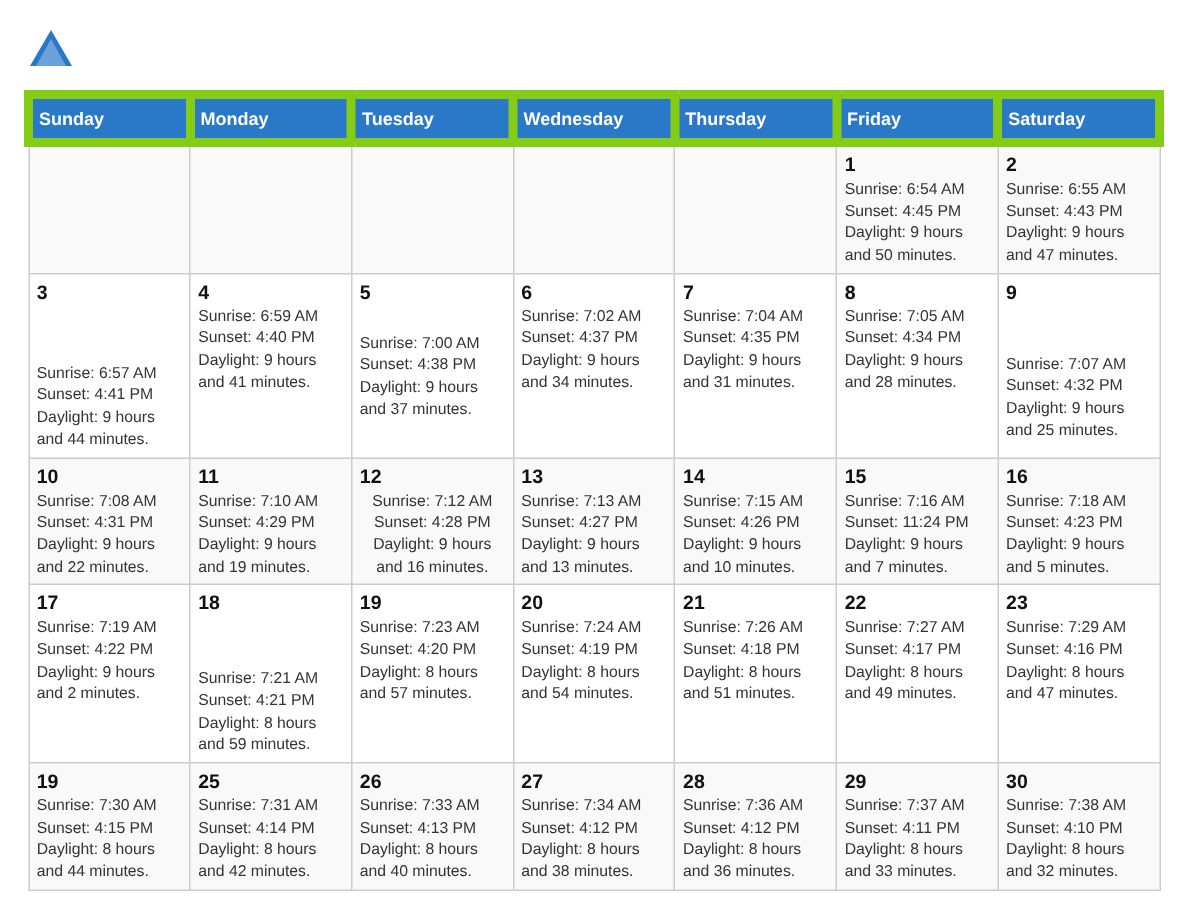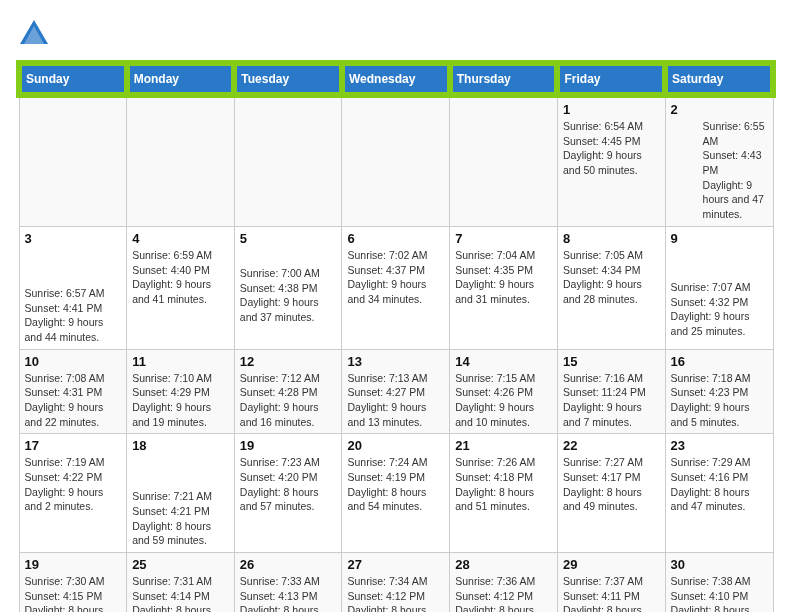--- a/index.html
+++ b/index.html
@@ -127,21 +127,21 @@
         <td class="empty-cell"></td>
         <td class="empty-cell"></td>
         <td>
           <div class="day-number">1</div>
           <div class="day-info" style="white-space: pre-line;">Sunrise: 6:54 AM
 Sunset: 4:45 PM
 Daylight: 9 hours and 50 minutes.</div>
         </td>
         <td>
           <div class="day-number">2</div>
-          <div class="day-info" style="white-space: pre-line; margin-left: 32px;">Sunrise: 6:55 AM
+          <div class="day-info" style="white-space: pre-line;">Sunrise: 6:55 AM
 Sunset: 4:43 PM
 Daylight: 9 hours and 47 minutes.</div>
         </td>
       </tr>
       <tr>
         <td>
           <div class="day-number">3</div>
           <div class="day-info" style="white-space: pre-line; margin-top: 40px;">Sunrise: 6:57 AM
 Sunset: 4:41 PM
 Daylight: 9 hours and 44 minutes.</div>
@@ -191,21 +191,21 @@
 Daylight: 9 hours and 22 minutes.</div>
         </td>
         <td>
           <div class="day-number">11</div>
           <div class="day-info" style="white-space: pre-line;">Sunrise: 7:10 AM
 Sunset: 4:29 PM
 Daylight: 9 hours and 19 minutes.</div>
         </td>
         <td>
           <div class="day-number">12</div>
-          <div class="day-info" style="white-space: pre-line;">Sunrise: 7:12 AM
+          <div class="day-info" style="white-space: pre-line; text-align: center;">Sunrise: 7:12 AM
 Sunset: 4:28 PM
 Daylight: 9 hours and 16 minutes.</div>
         </td>
         <td>
           <div class="day-number">13</div>
           <div class="day-info" style="white-space: pre-line;">Sunrise: 7:13 AM
 Sunset: 4:27 PM
 Daylight: 9 hours and 13 minutes.</div>
         </td>
         <td>

